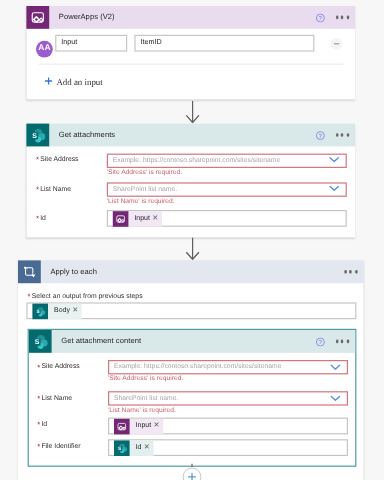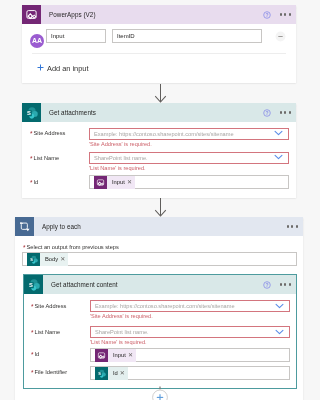--- a/index.html
+++ b/index.html
@@ -86,21 +86,21 @@
   <div style="position:absolute;left:8px;top:29px;width:14px;height:14px;border-radius:50%;background:#9a5cd0;color:#fff;font-size:7px;line-height:14px;text-align:center;font-weight:bold;">AA</div>
   <div class="inputbox" style="left:24px;top:24px;width:60px;height:14px;color:#201f1e;font-size:6px;">Input</div>
   <div class="inputbox" style="left:90px;top:24px;width:150px;height:14px;color:#201f1e;font-size:6px;">ItemID</div>
   <div style="position:absolute;left:253px;top:26px;line-height:0;">
     <svg width="11" height="11" viewBox="0 0 12 12">
         <circle cx="6" cy="6" r="5.4" fill="#f4f4f4"></circle>
         <line x1="3.6" y1="6" x2="8.4" y2="6" stroke="#8a8886" stroke-width="0.9"></line>
       </svg>
   </div>
   <div class="divline" style="left:10px;top:48px;width:254px;"></div>
-  <div style="position:absolute;left:25px;top:59px;font-size:7.4px;color:#323130;">Add an input</div>
+  <div style="position:absolute;left:25px;top:59px;font-size:7.4px;color:#323130;font-family:Liberation Serif, serif;">Add an input</div>
   <div style="position:absolute;left:15px;top:59px;line-height:0;">
     <svg width="7" height="7" viewBox="0 0 8 8">
         <line x1="4" y1="0.6" x2="4" y2="7.4" stroke="#3377d6" stroke-width="1.2"></line>
         <line x1="0.6" y1="4" x2="7.4" y2="4" stroke="#3377d6" stroke-width="1.2"></line>
       </svg>
   </div>
 </div>
 
 <div class="arrow" style="left:154px;top:84px;line-height:0;">
   <svg width="13" height="19" viewBox="0 0 13 19">

